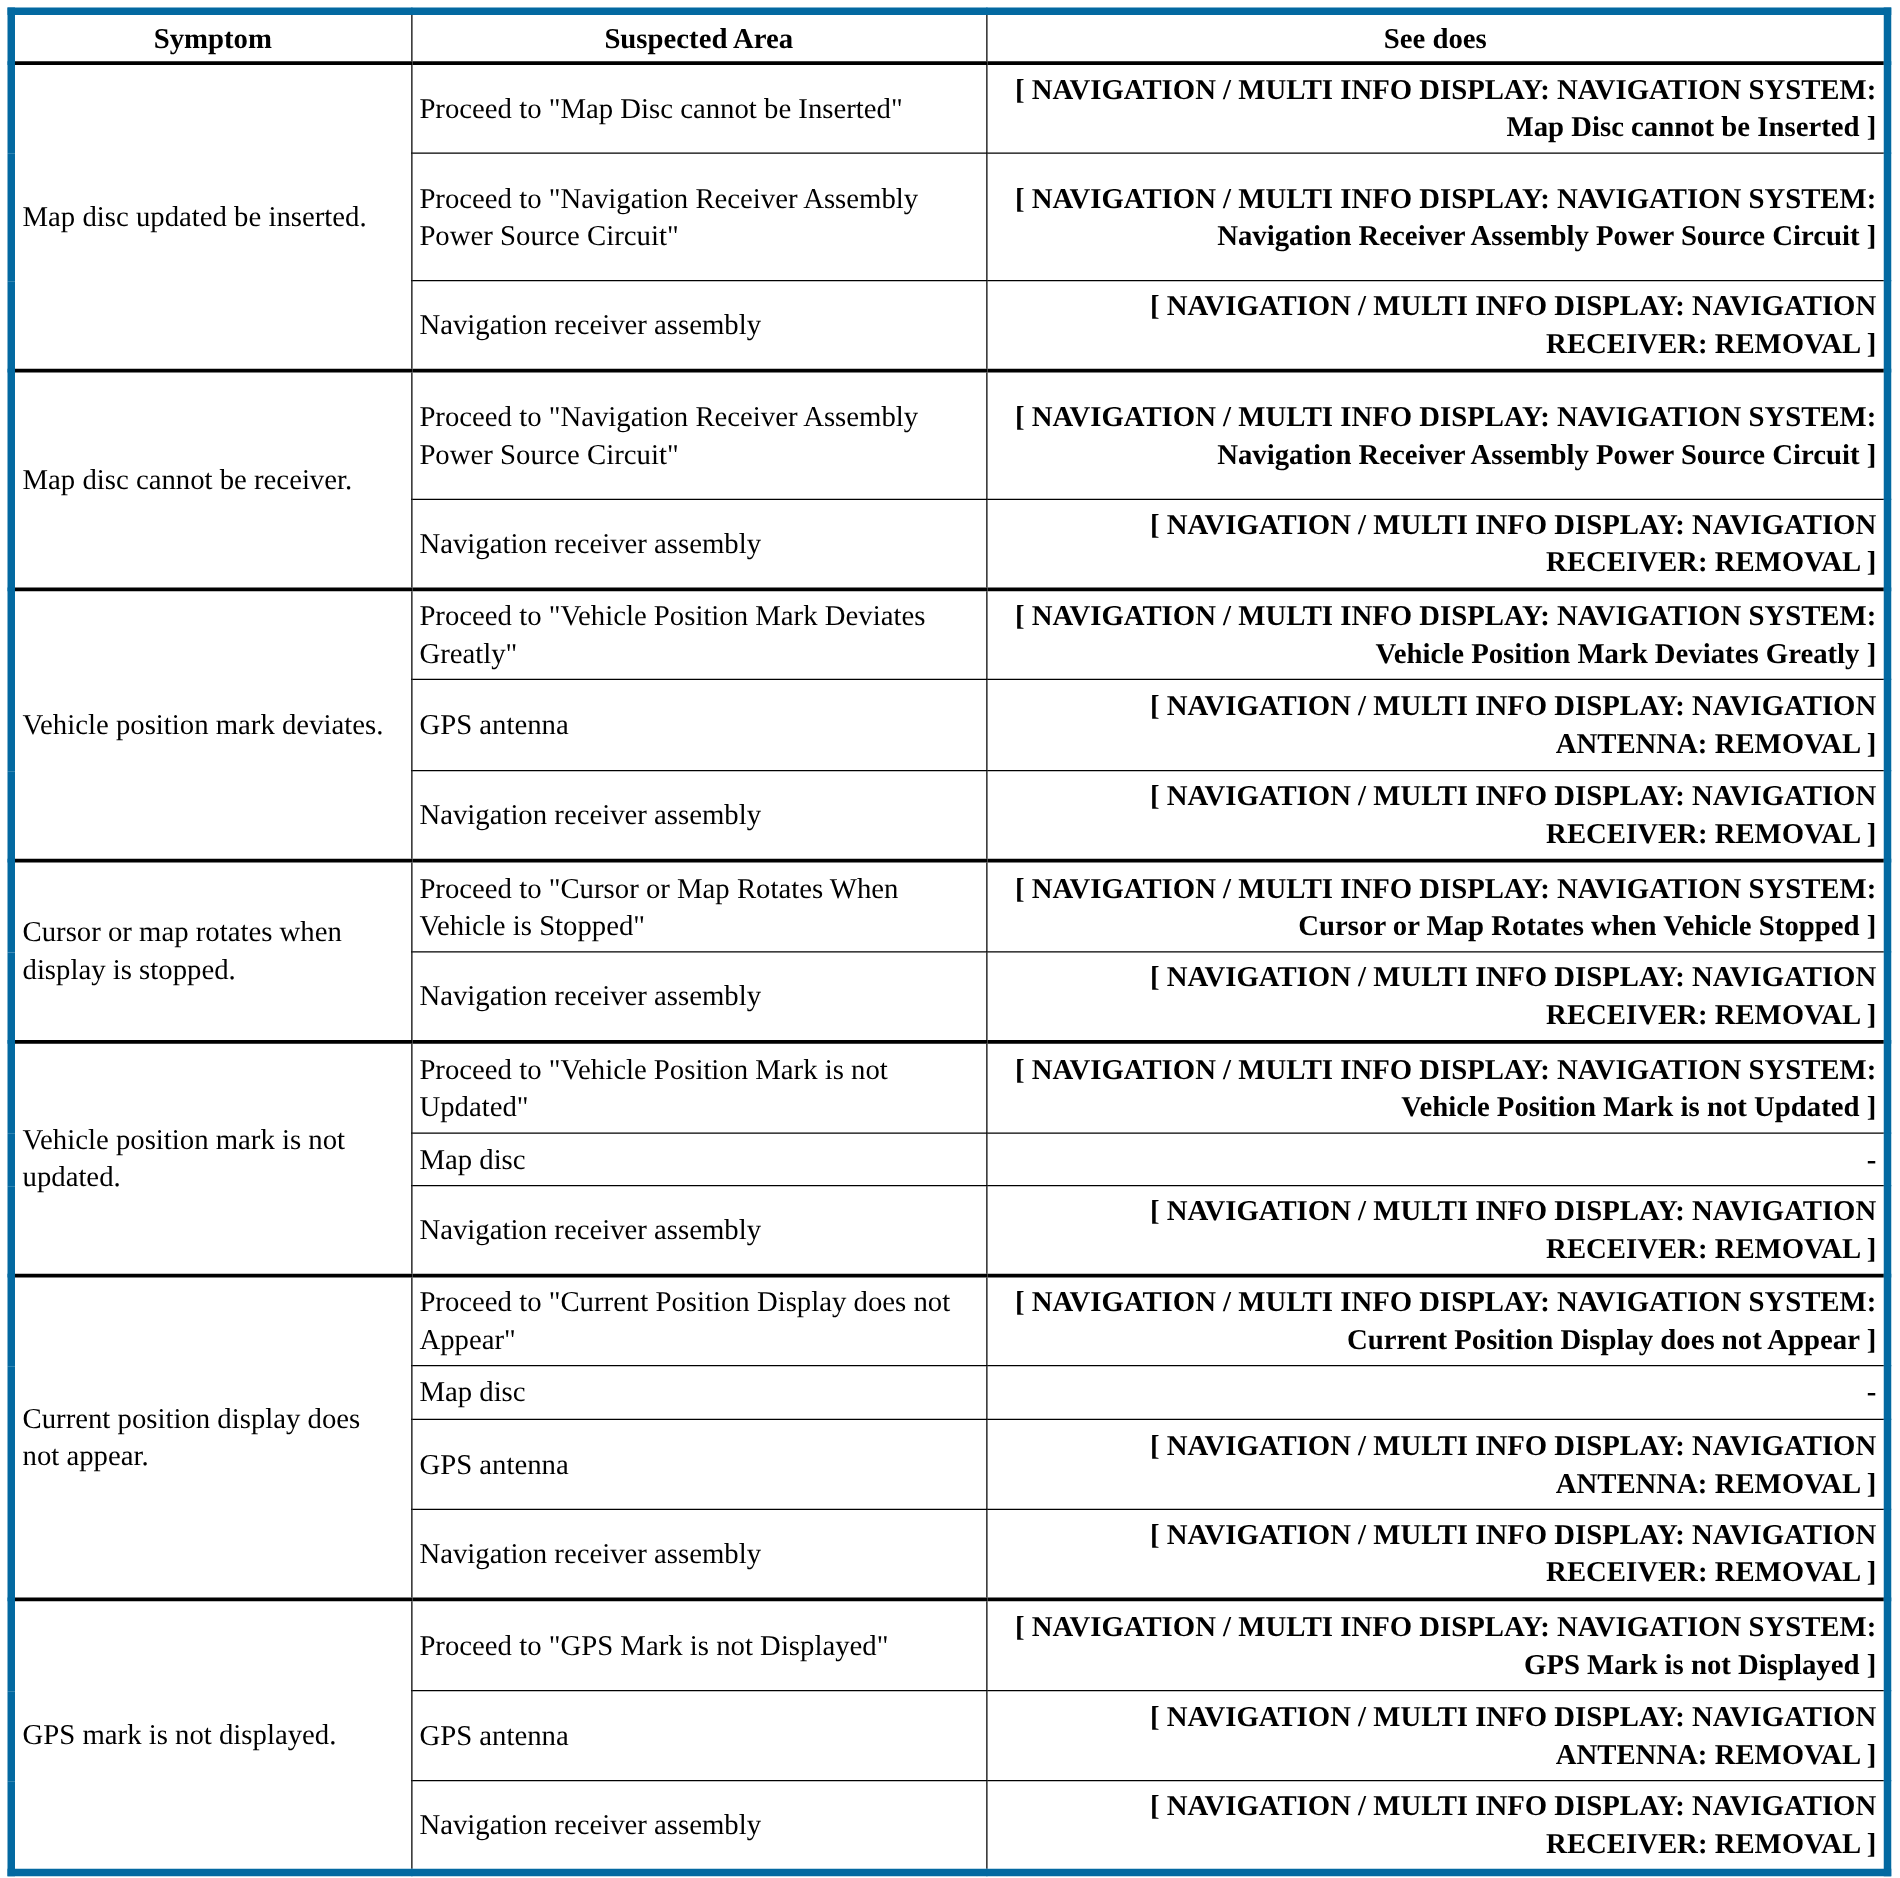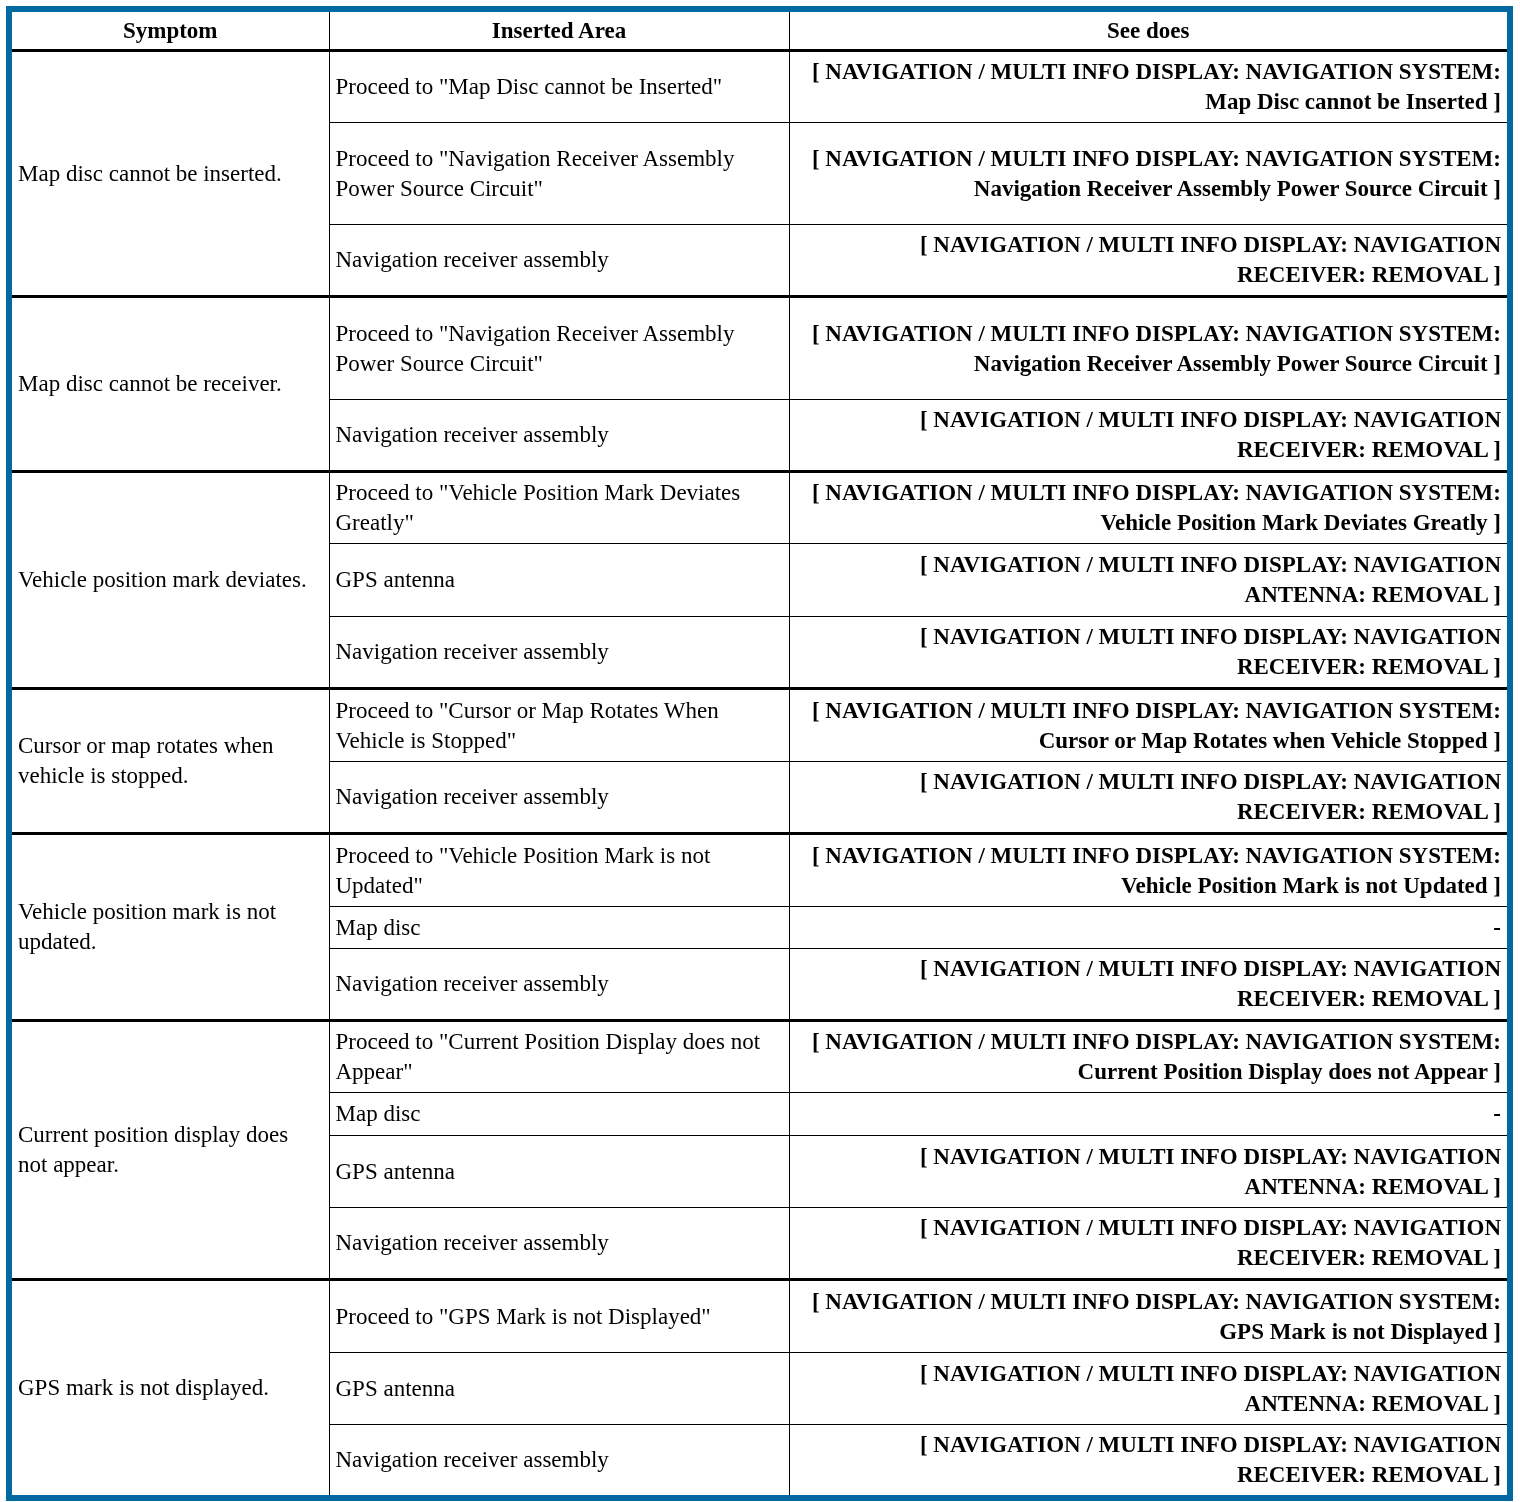--- a/index.html
+++ b/index.html
@@ -31,27 +31,27 @@
 
 <table class="trouble">
   <colgroup>
       <col class="c1">
       <col class="c2">
       <col class="c3">
     </colgroup>
   <thead>
     <tr>
       <th>Symptom</th>
-      <th>Inserted Area</th>
+      <th>Suspected Area</th>
       <th>See does</th>
     </tr>
   </thead>
   <tbody id="tbody">
       <tr class="group-start" style="height: 72px;">
-        <td class="symptom" rowspan="3">Map disc cannot be inserted.</td>
+        <td class="symptom" rowspan="3">Map disc updated be inserted.</td>
         <td class="area">Proceed to "Map Disc cannot be Inserted"</td>
         <td class="ref">[ NAVIGATION / MULTI INFO DISPLAY: NAVIGATION SYSTEM: Map Disc cannot be Inserted ]</td>
       </tr>
       <tr style="height: 102px;">
         <td class="area">Proceed to "Navigation Receiver Assembly Power Source Circuit"</td>
         <td class="ref">[ NAVIGATION / MULTI INFO DISPLAY: NAVIGATION SYSTEM: Navigation Receiver Assembly Power Source Circuit ]</td>
       </tr>
       <tr style="height: 72px;">
         <td class="area">Navigation receiver assembly</td>
         <td class="ref">[ NAVIGATION / MULTI INFO DISPLAY: NAVIGATION RECEIVER: REMOVAL ]</td>
@@ -72,21 +72,21 @@
       </tr>
       <tr style="height: 73px;">
         <td class="area">GPS antenna</td>
         <td class="ref">[ NAVIGATION / MULTI INFO DISPLAY: NAVIGATION ANTENNA: REMOVAL ]</td>
       </tr>
       <tr style="height: 72px;">
         <td class="area">Navigation receiver assembly</td>
         <td class="ref">[ NAVIGATION / MULTI INFO DISPLAY: NAVIGATION RECEIVER: REMOVAL ]</td>
       </tr>
       <tr class="group-start" style="height: 73px;">
-        <td class="symptom" rowspan="2">Cursor or map rotates when vehicle is stopped.</td>
+        <td class="symptom" rowspan="2">Cursor or map rotates when display is stopped.</td>
         <td class="area">Proceed to "Cursor or Map Rotates When Vehicle is Stopped"</td>
         <td class="ref">[ NAVIGATION / MULTI INFO DISPLAY: NAVIGATION SYSTEM: Cursor or Map Rotates when Vehicle Stopped ]</td>
       </tr>
       <tr style="height: 72px;">
         <td class="area">Navigation receiver assembly</td>
         <td class="ref">[ NAVIGATION / MULTI INFO DISPLAY: NAVIGATION RECEIVER: REMOVAL ]</td>
       </tr>
       <tr class="group-start" style="height: 73px;">
         <td class="symptom" rowspan="3">Vehicle position mark is not updated.</td>
         <td class="area">Proceed to "Vehicle Position Mark is not Updated"</td>

